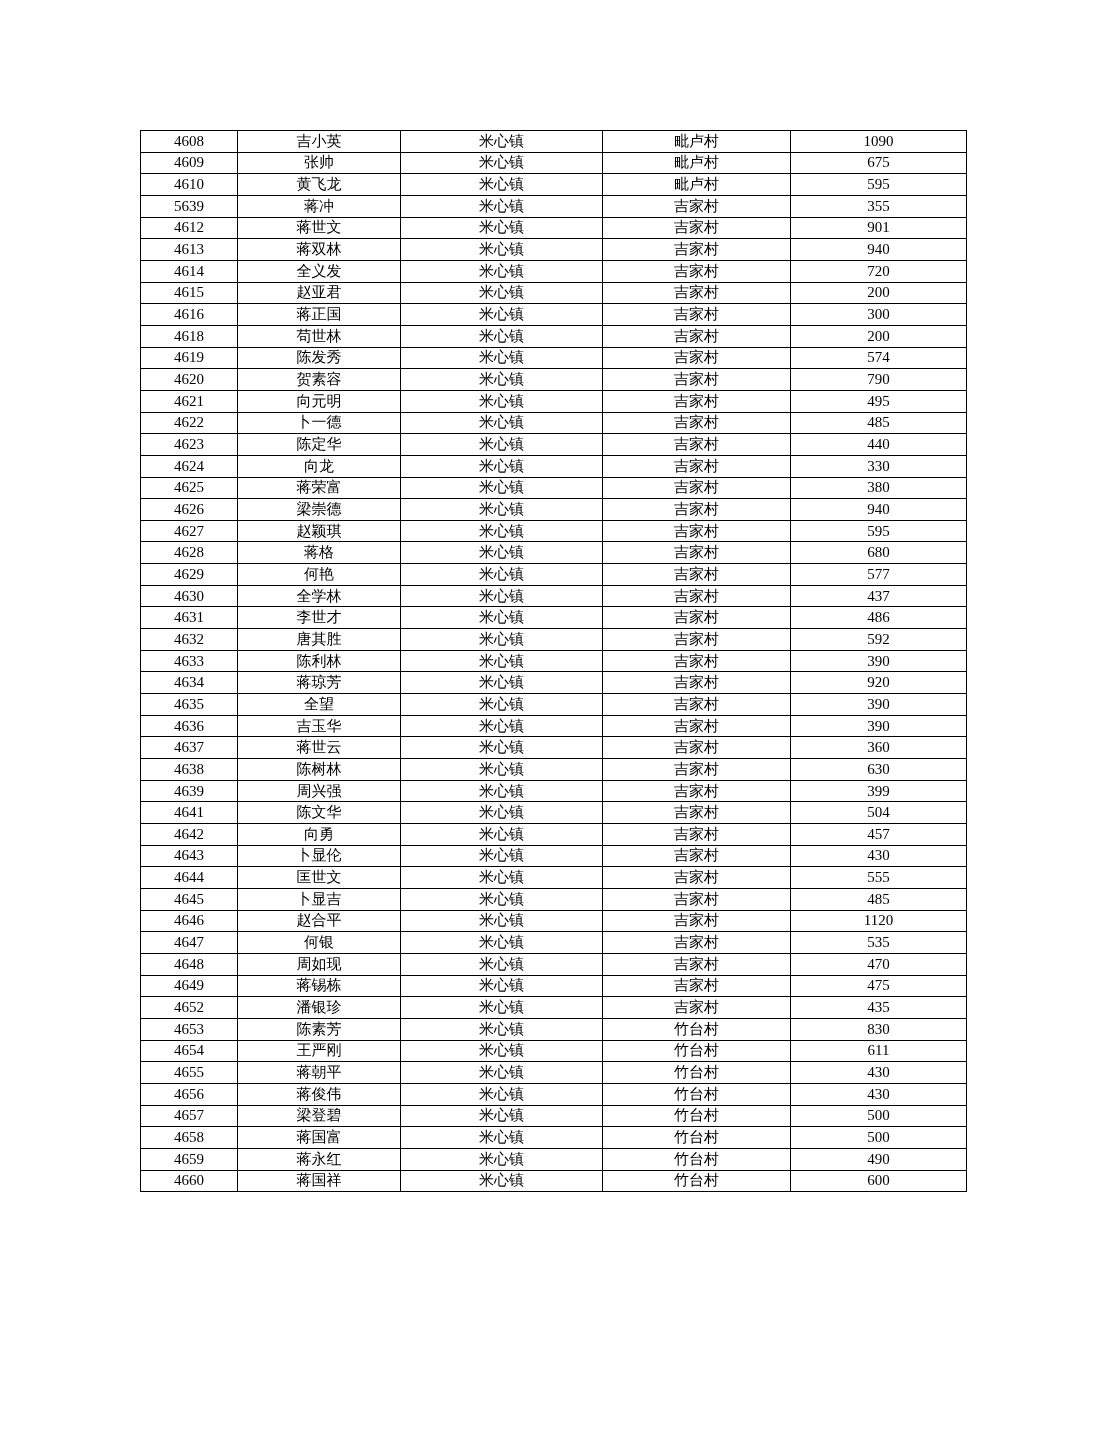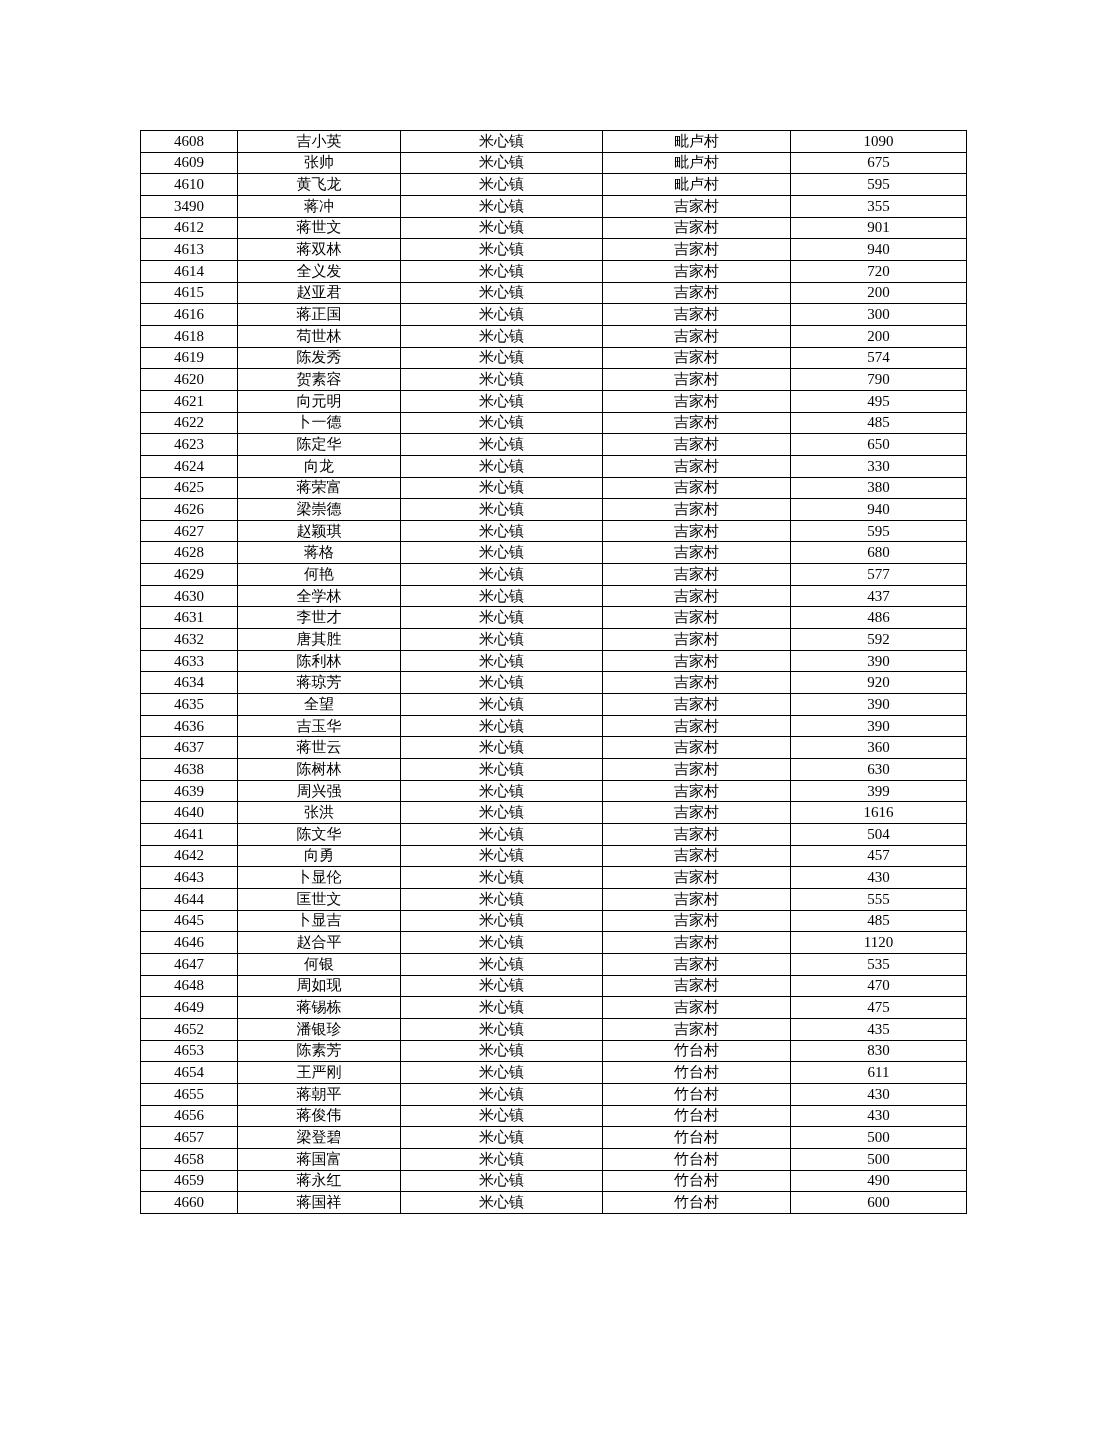--- a/index.html
+++ b/index.html
@@ -69,21 +69,21 @@
           <td>675</td>
         </tr>
         <tr>
           <td>4610</td>
           <td>黄飞龙</td>
           <td>米心镇</td>
           <td>毗卢村</td>
           <td>595</td>
         </tr>
         <tr>
-          <td>3490</td>
+          <td>5639</td>
           <td>蒋冲</td>
           <td>米心镇</td>
           <td>吉家村</td>
           <td>355</td>
         </tr>
         <tr>
           <td>4612</td>
           <td>蒋世文</td>
           <td>米心镇</td>
           <td>吉家村</td>
@@ -150,21 +150,21 @@
           <td>卜一德</td>
           <td>米心镇</td>
           <td>吉家村</td>
           <td>485</td>
         </tr>
         <tr>
           <td>4623</td>
           <td>陈定华</td>
           <td>米心镇</td>
           <td>吉家村</td>
-          <td>650</td>
+          <td>440</td>
         </tr>
         <tr>
           <td>4624</td>
           <td>向龙</td>
           <td>米心镇</td>
           <td>吉家村</td>
           <td>330</td>
         </tr>
         <tr>
           <td>4625</td>
@@ -263,27 +263,20 @@
           <td>米心镇</td>
           <td>吉家村</td>
           <td>630</td>
         </tr>
         <tr>
           <td>4639</td>
           <td>周兴强</td>
           <td>米心镇</td>
           <td>吉家村</td>
           <td>399</td>
-        </tr>
-        <tr>
-          <td>4640</td>
-          <td>张洪</td>
-          <td>米心镇</td>
-          <td>吉家村</td>
-          <td>1616</td>
         </tr>
         <tr>
           <td>4641</td>
           <td>陈文华</td>
           <td>米心镇</td>
           <td>吉家村</td>
           <td>504</td>
         </tr>
         <tr>
           <td>4642</td>

